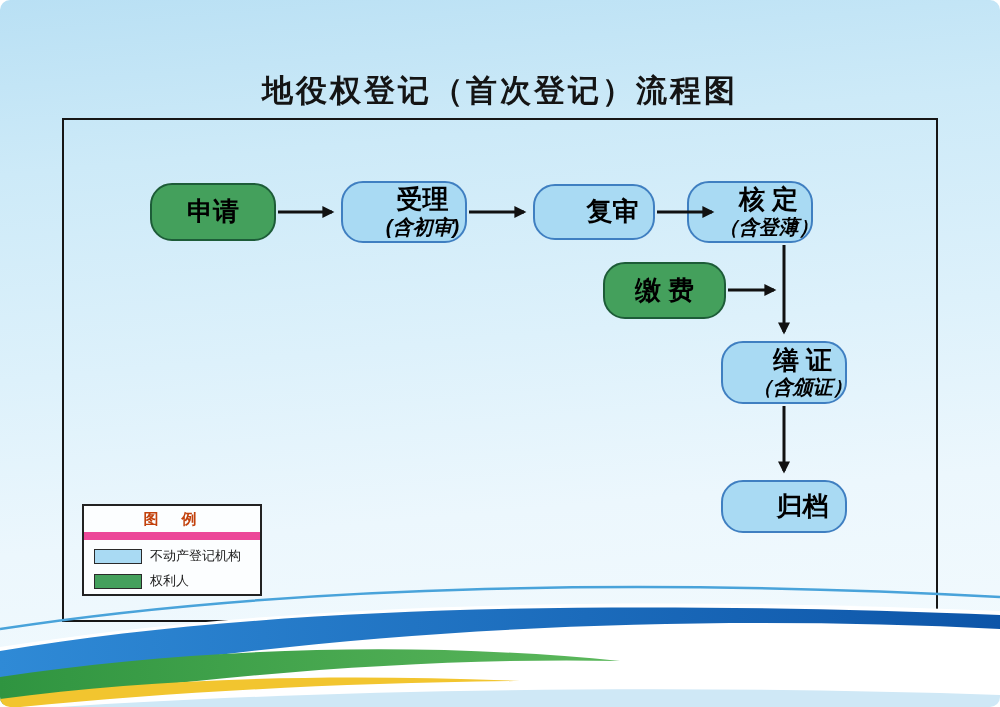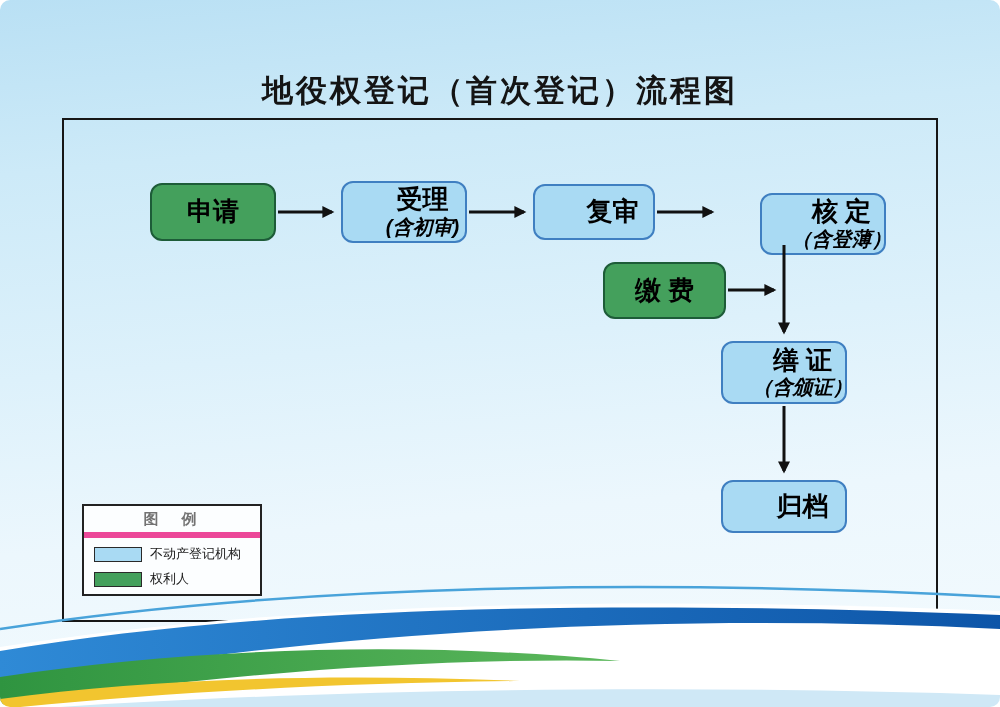--- a/index.html
+++ b/index.html
@@ -15,43 +15,43 @@
     letter-spacing:3px;
     font-family:"Liberation Serif","DejaVu Serif",serif;
   }
   .flow-frame{
     position:absolute;left:62px;top:118px;width:872px;height:500px;
     border:2px solid #161616;background:transparent;
   }
   .node{
     position:absolute;display:flex;flex-direction:column;
     align-items:center;justify-content:center;
-    border-radius:12px;box-sizing:border-box;line-height:1.15;
+    border-radius:22px;box-sizing:border-box;line-height:1.15;
   }
   .node-label{font-size:26px;font-weight:700;color:#000;white-space:pre;}
   .node-sub{font-size:20px;font-weight:600;color:#000;margin-top:1px;white-space:pre;font-style:italic;}
   .node-sub:empty{display:none;}
   .applicant{background:#44a05c;border:2px solid #1d5c38;}
   .agency{background:#a9daf3;border:2px solid #3f7fc1;padding-left:37px;}
   .pos-apply{left:150px;top:183px;width:126px;height:58px;}
   .pos-accept{left:341px;top:181px;width:126px;height:62px;}
   .pos-review{left:533px;top:184px;width:122px;height:56px;}
-  .pos-verify{left:760px;top:181px;width:126px;height:62px;margin-top:12px;}
+  .pos-verify{left:687px;top:181px;width:126px;height:62px;}
   .pos-pay{left:603px;top:262px;width:123px;height:57px;}
   .pos-issue{left:721px;top:341px;width:126px;height:63px;text-align:center;}
   .pos-archive{left:721px;top:480px;width:126px;height:53px;}
   .arrows{position:absolute;left:0;top:0;width:1000px;height:707px;pointer-events:none;}
   .legend{
     position:absolute;left:82px;top:504px;width:180px;height:92px;
     background:#fcfeff;border:2px solid #222;box-sizing:border-box;
   }
   .legend-title{
     height:26px;line-height:26px;text-align:center;
-    font-size:15px;font-weight:700;color:#737373;letter-spacing:4px;
-    border-bottom:6px solid #ec4899;white-space:pre;
+    font-size:15px;font-weight:700;color:#c2410c;letter-spacing:4px;
+    border-bottom:8px solid #ec4899;white-space:pre;
   }
   .legend-row{display:flex;align-items:center;gap:8px;padding:7px 0 0 10px;}
   .legend-swatch{width:48px;height:15px;border:1px solid #2a2a2a;box-sizing:border-box;flex:0 0 auto;}
   .legend-label{font-size:13px;color:#1c1c1c;}
   .waves{position:absolute;left:0;bottom:0;width:1000px;height:130px;display:block;}
 </style>
 </head>
 <body>
 
 <div class="stage">

